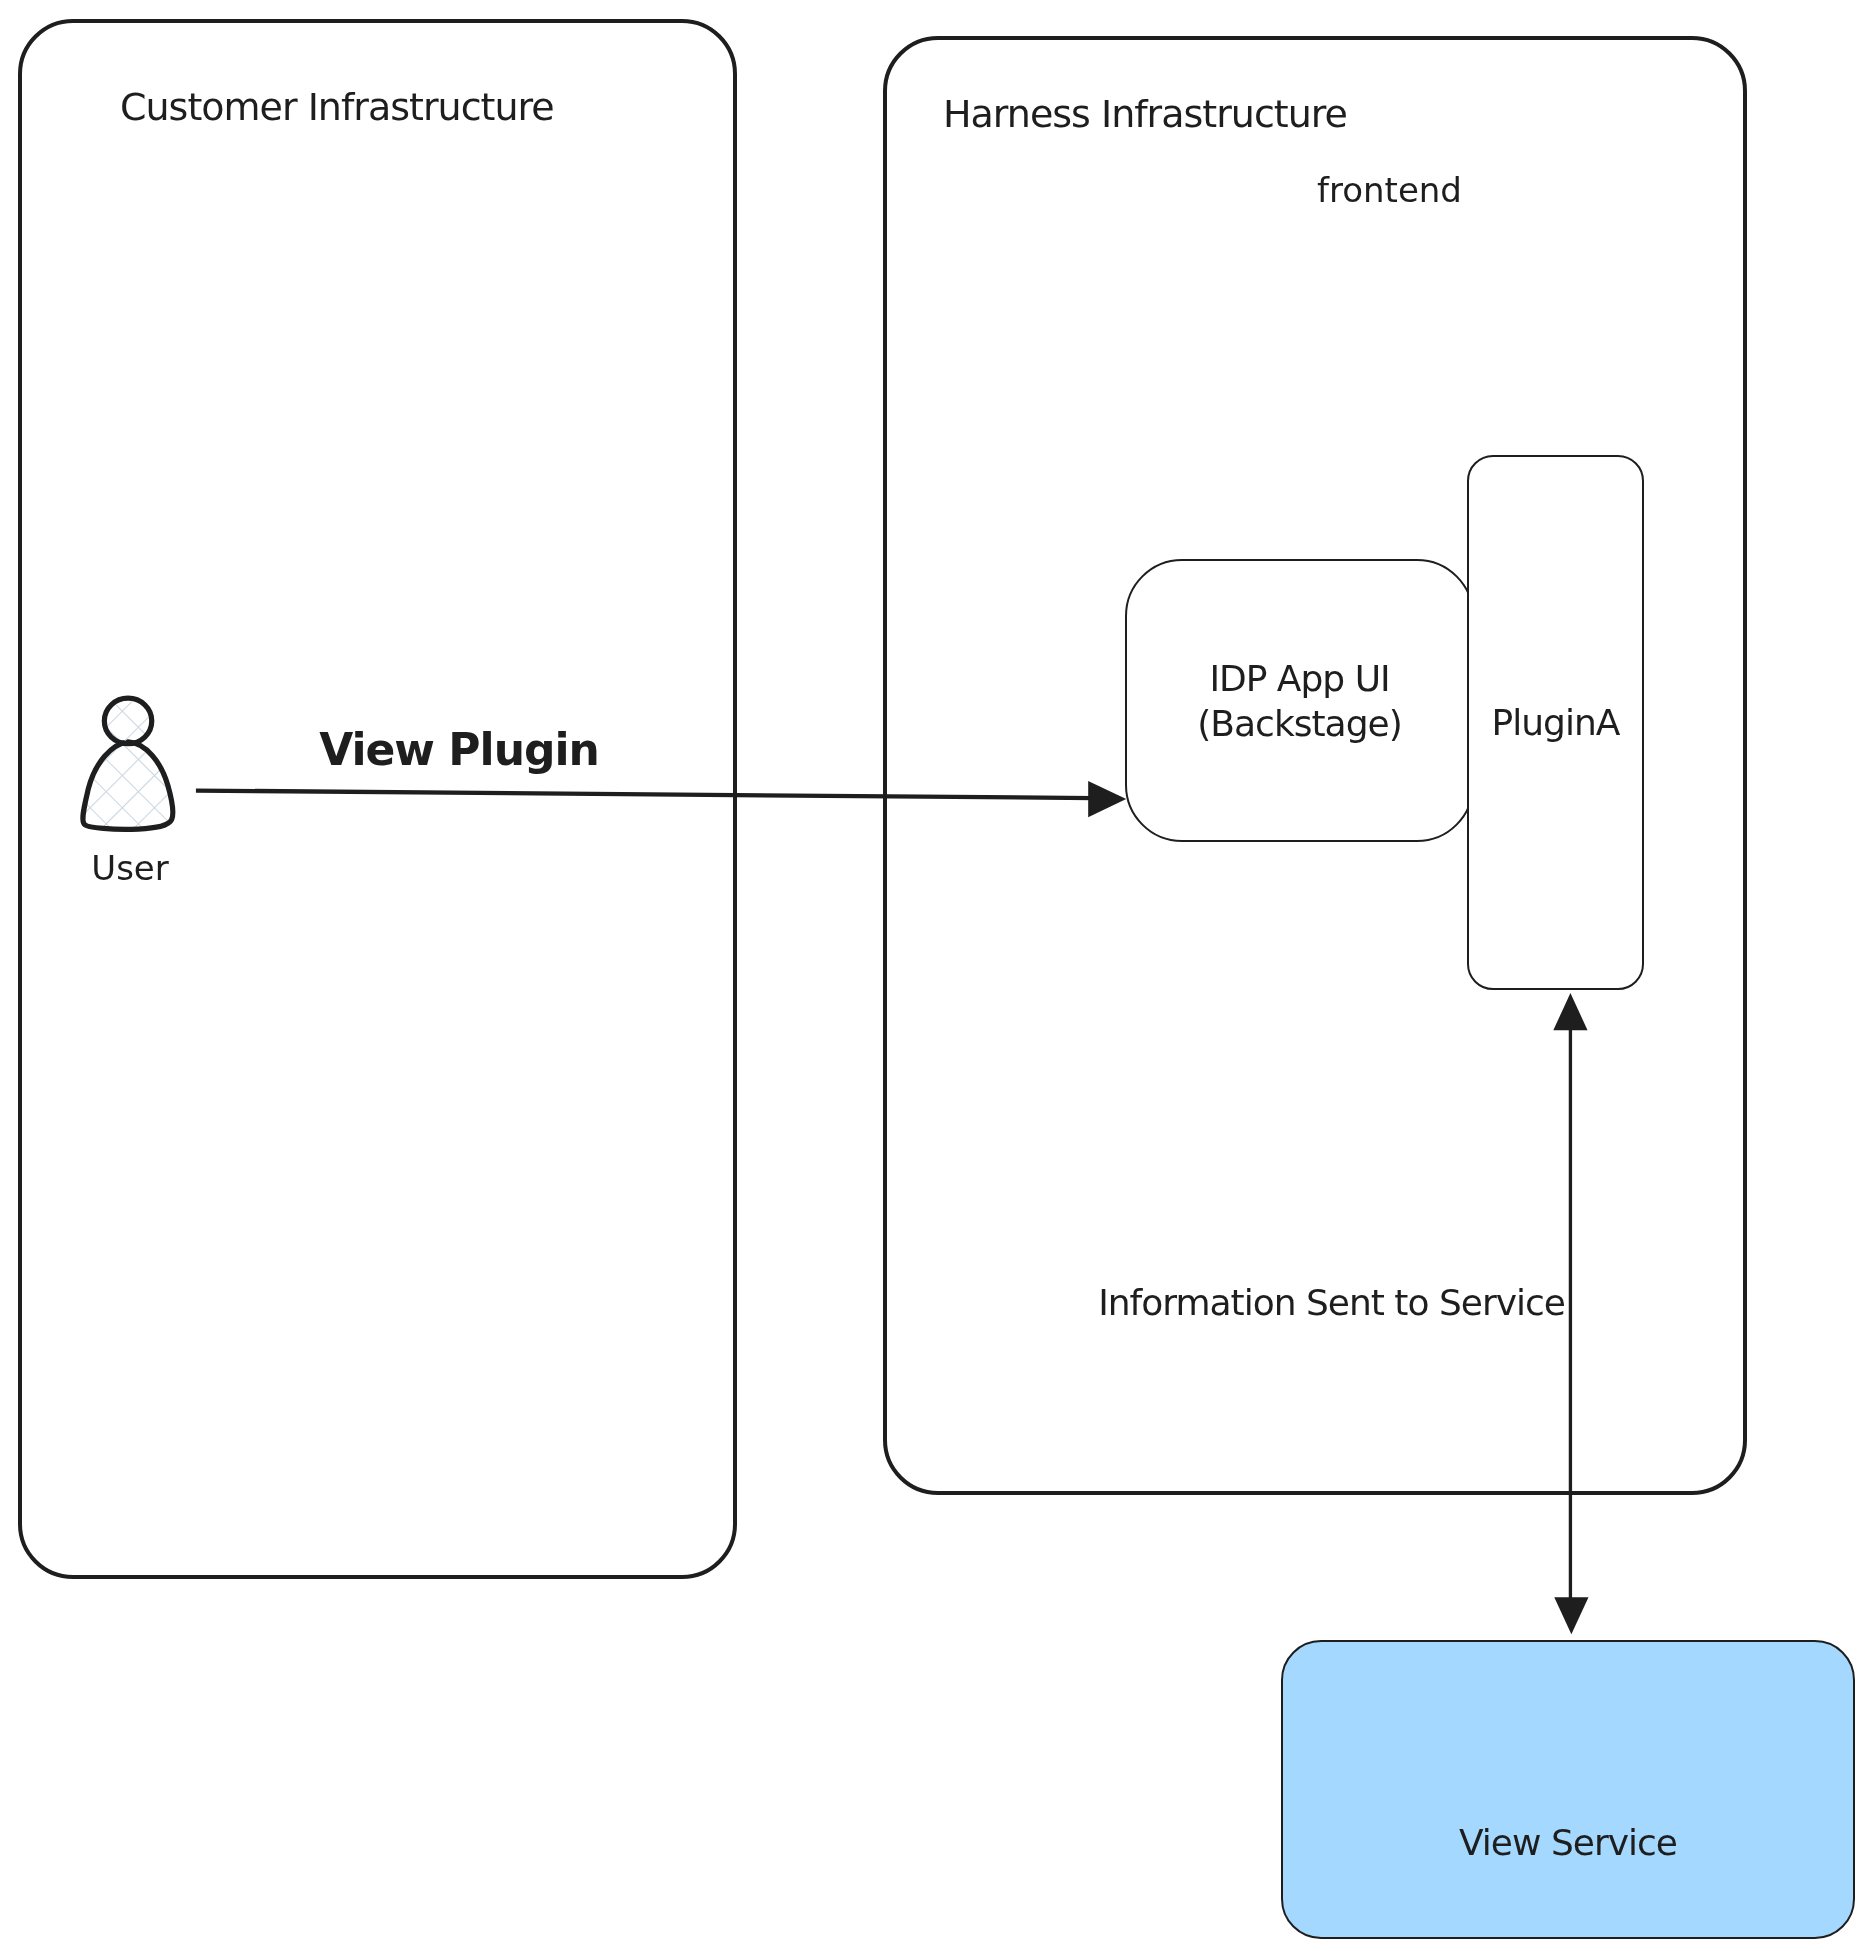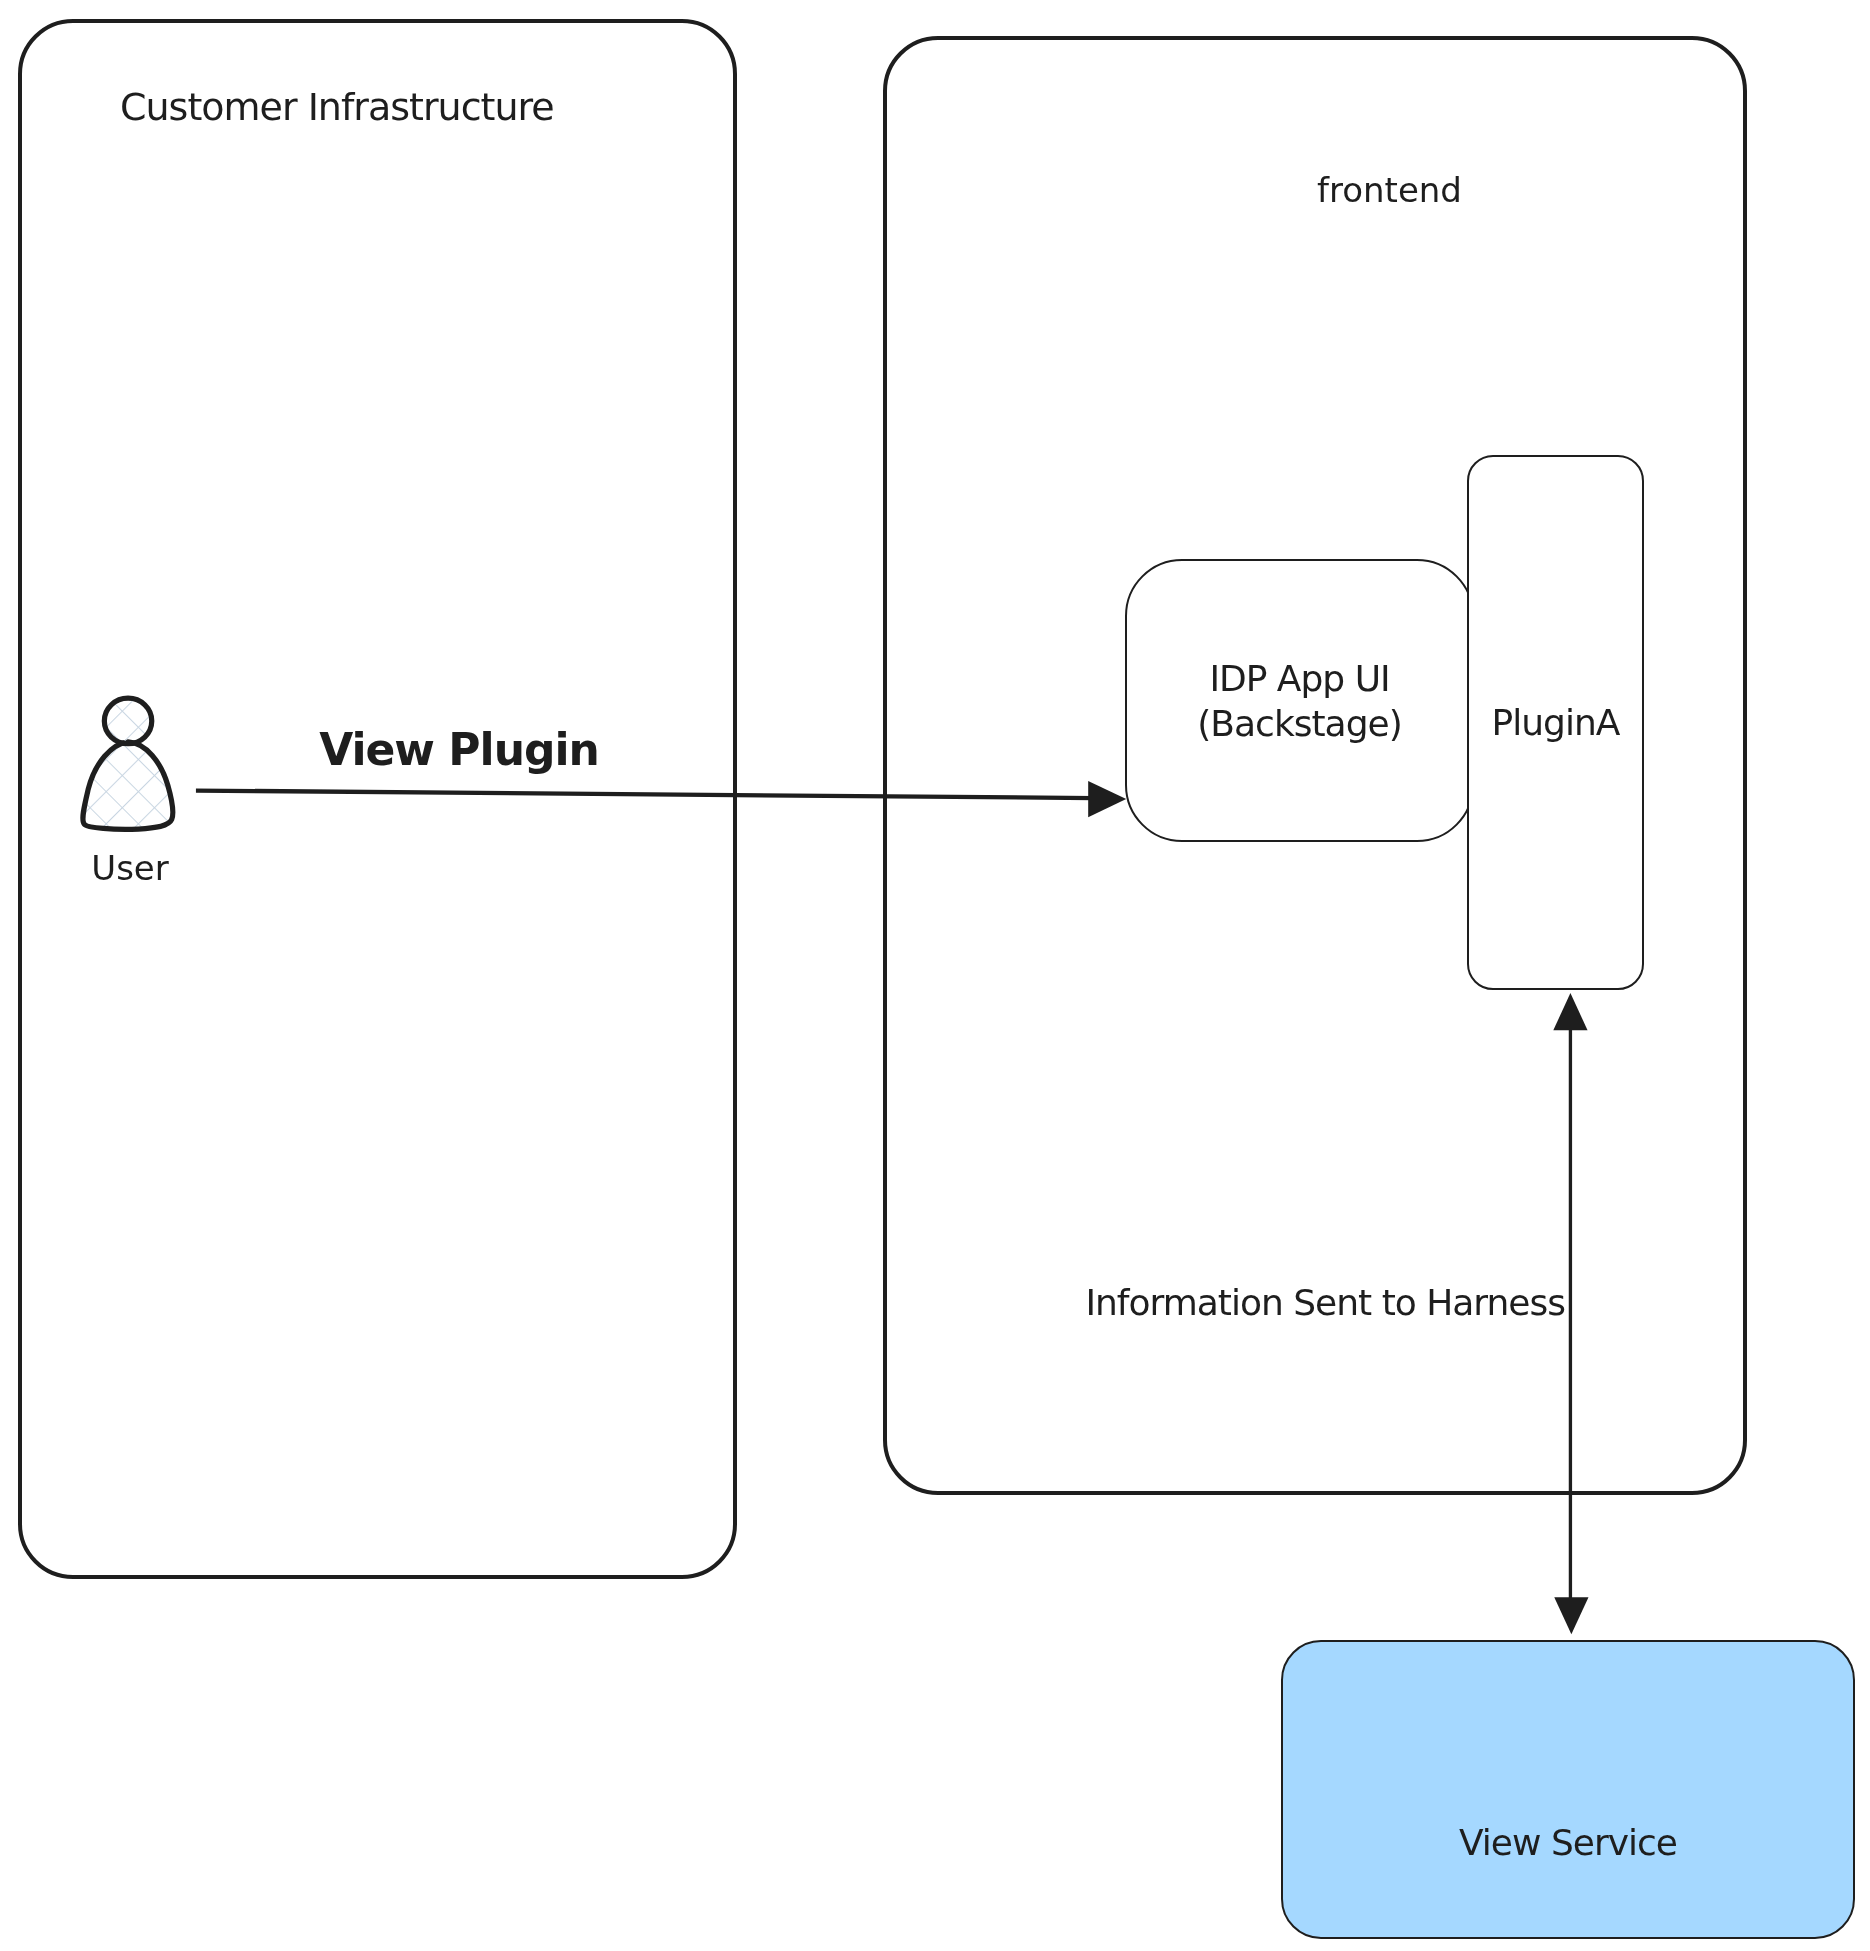--- a/index.html
+++ b/index.html
@@ -74,20 +74,21 @@
 
   <svg id="arrows" viewBox="0 0 1967 2052">
     <line x1="206" y1="831" x2="1150" y2="839" stroke-width="4.5" stroke="#1e1e1e"></line>
     <polygon points="1184,840 1144,821 1144,859" fill="#1e1e1e"></polygon>
     <line x1="1651" y1="1078" x2="1651" y2="1684" stroke-width="3.5" stroke="#1e1e1e"></line>
     <polygon points="1651,1044 1633,1083 1669,1083" fill="#1e1e1e"></polygon>
     <polygon points="1652,1718 1634,1679 1670,1679" fill="#1e1e1e"></polygon>
   </svg>
 
   <div class="lbl title" id="customer-title">Customer Infrastructure</div>
+  <div class="lbl title" id="harness-title">Harness Infrastructure</div>
   <div class="lbl sublabel" id="frontend-label">frontend</div>
   <div class="lbl sublabel" id="user-label">User</div>
   <div class="lbl edge-label-big" id="view-plugin-label">View Plugin</div>
-  <div class="lbl edge-label" id="info-label-1">Information Sent to Harness</div>
+  <div class="lbl edge-label" id="info-label-1">Information Sent to Service</div>
   <div class="lbl node-label" id="cloud-label">View Service</div>
 
 </div>
 
 
 </body></html>

